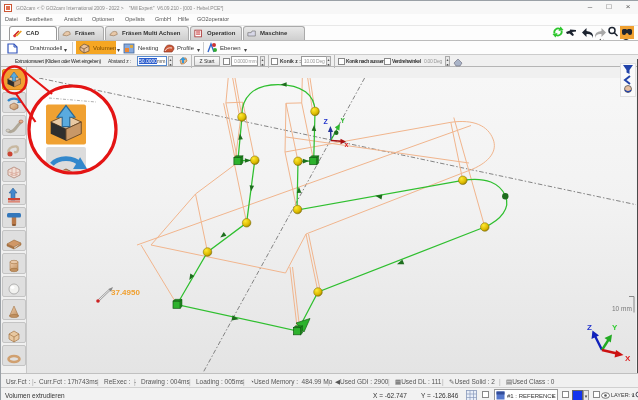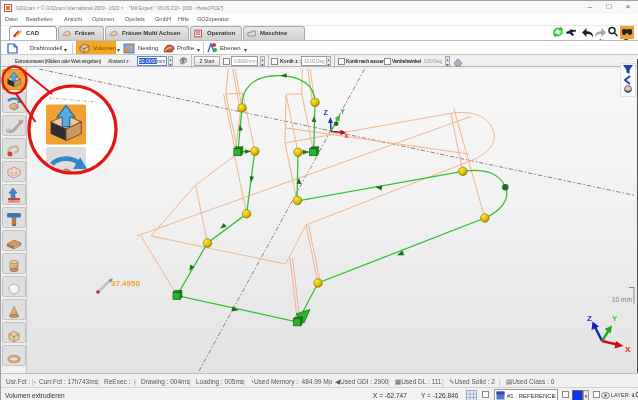--- a/index.html
+++ b/index.html
@@ -30,21 +30,21 @@
 #row3 { position:absolute; left:0; top:53px; width:638px; height:13px; background:#f0f0f0; border-top:1px solid #ccc; border-bottom:1px solid #b5b5b5; font-size:5px; color:#333; }
 .r3t { position:absolute; top:3px; white-space:nowrap; }
 .field { position:absolute; top:1px; height:10px; background:#fff; border:1px solid #999; font-size:5px; line-height:8px; }
 .chk { position:absolute; top:3px; width:7px; height:7px; background:#fff; border:1px solid #888; }
 .spin { position:absolute; top:1px; width:5px; height:10px; background:#e8e8e8; border:1px solid #aaa; font-size:4px; color:#555; line-height:5px; text-align:center;}
 
 #lbar { position:absolute; left:0; top:66px; width:26px; height:306px; background:#f0f0f0; border-right:1px solid #c8c8c8; }
 .lbtn { position:absolute; left:1px; width:24px; height:21px; background:#dfdfdf; border:1px solid #c4c4c4; border-radius:2px;}
 .lbtn.hl { background:#f0a132; border-color:#d88c1a; }
 
-#vp { position:absolute; left:26px; top:68px; width:609px; height:306px; background:linear-gradient(180deg,#f7f7f7 0%,#f2f2f2 40%,#e3e3e3 100%); overflow:hidden;}
+#vp { position:absolute; left:26px; top:77px; width:609px; height:306px; background:linear-gradient(180deg,#f7f7f7 0%,#f2f2f2 40%,#e3e3e3 100%); overflow:hidden;}
 
 #rstrip { position:absolute; left:619px; top:62px; width:16px; height:34px; background:#fafafa; border:1px solid #e0e0e0;}
 #redge { position:absolute; left:636px; top:58px; width:1.5px; height:332px; background:#4a4a4a; }
 
 #sbar1 { position:absolute; left:0; top:372px; width:638px; height:14px; background:#f0f0f0; border-top:1px solid #c0c0c0; font-size:6.5px; color:#555; }
 #sbar1 span { position:absolute; top:4px; white-space:nowrap; }
 #sbar2 { position:absolute; left:0; top:386px; width:638px; height:14px; background:#f2f2f2; border-top:1px solid #d0d0d0; font-size:6.5px; color:#333; }
 #sbar2 span { position:absolute; top:4px; white-space:nowrap; }
 .sep { color:#aaa; }
 #annot { position:absolute; left:0; top:0; width:638px; height:400px; pointer-events:none; }

